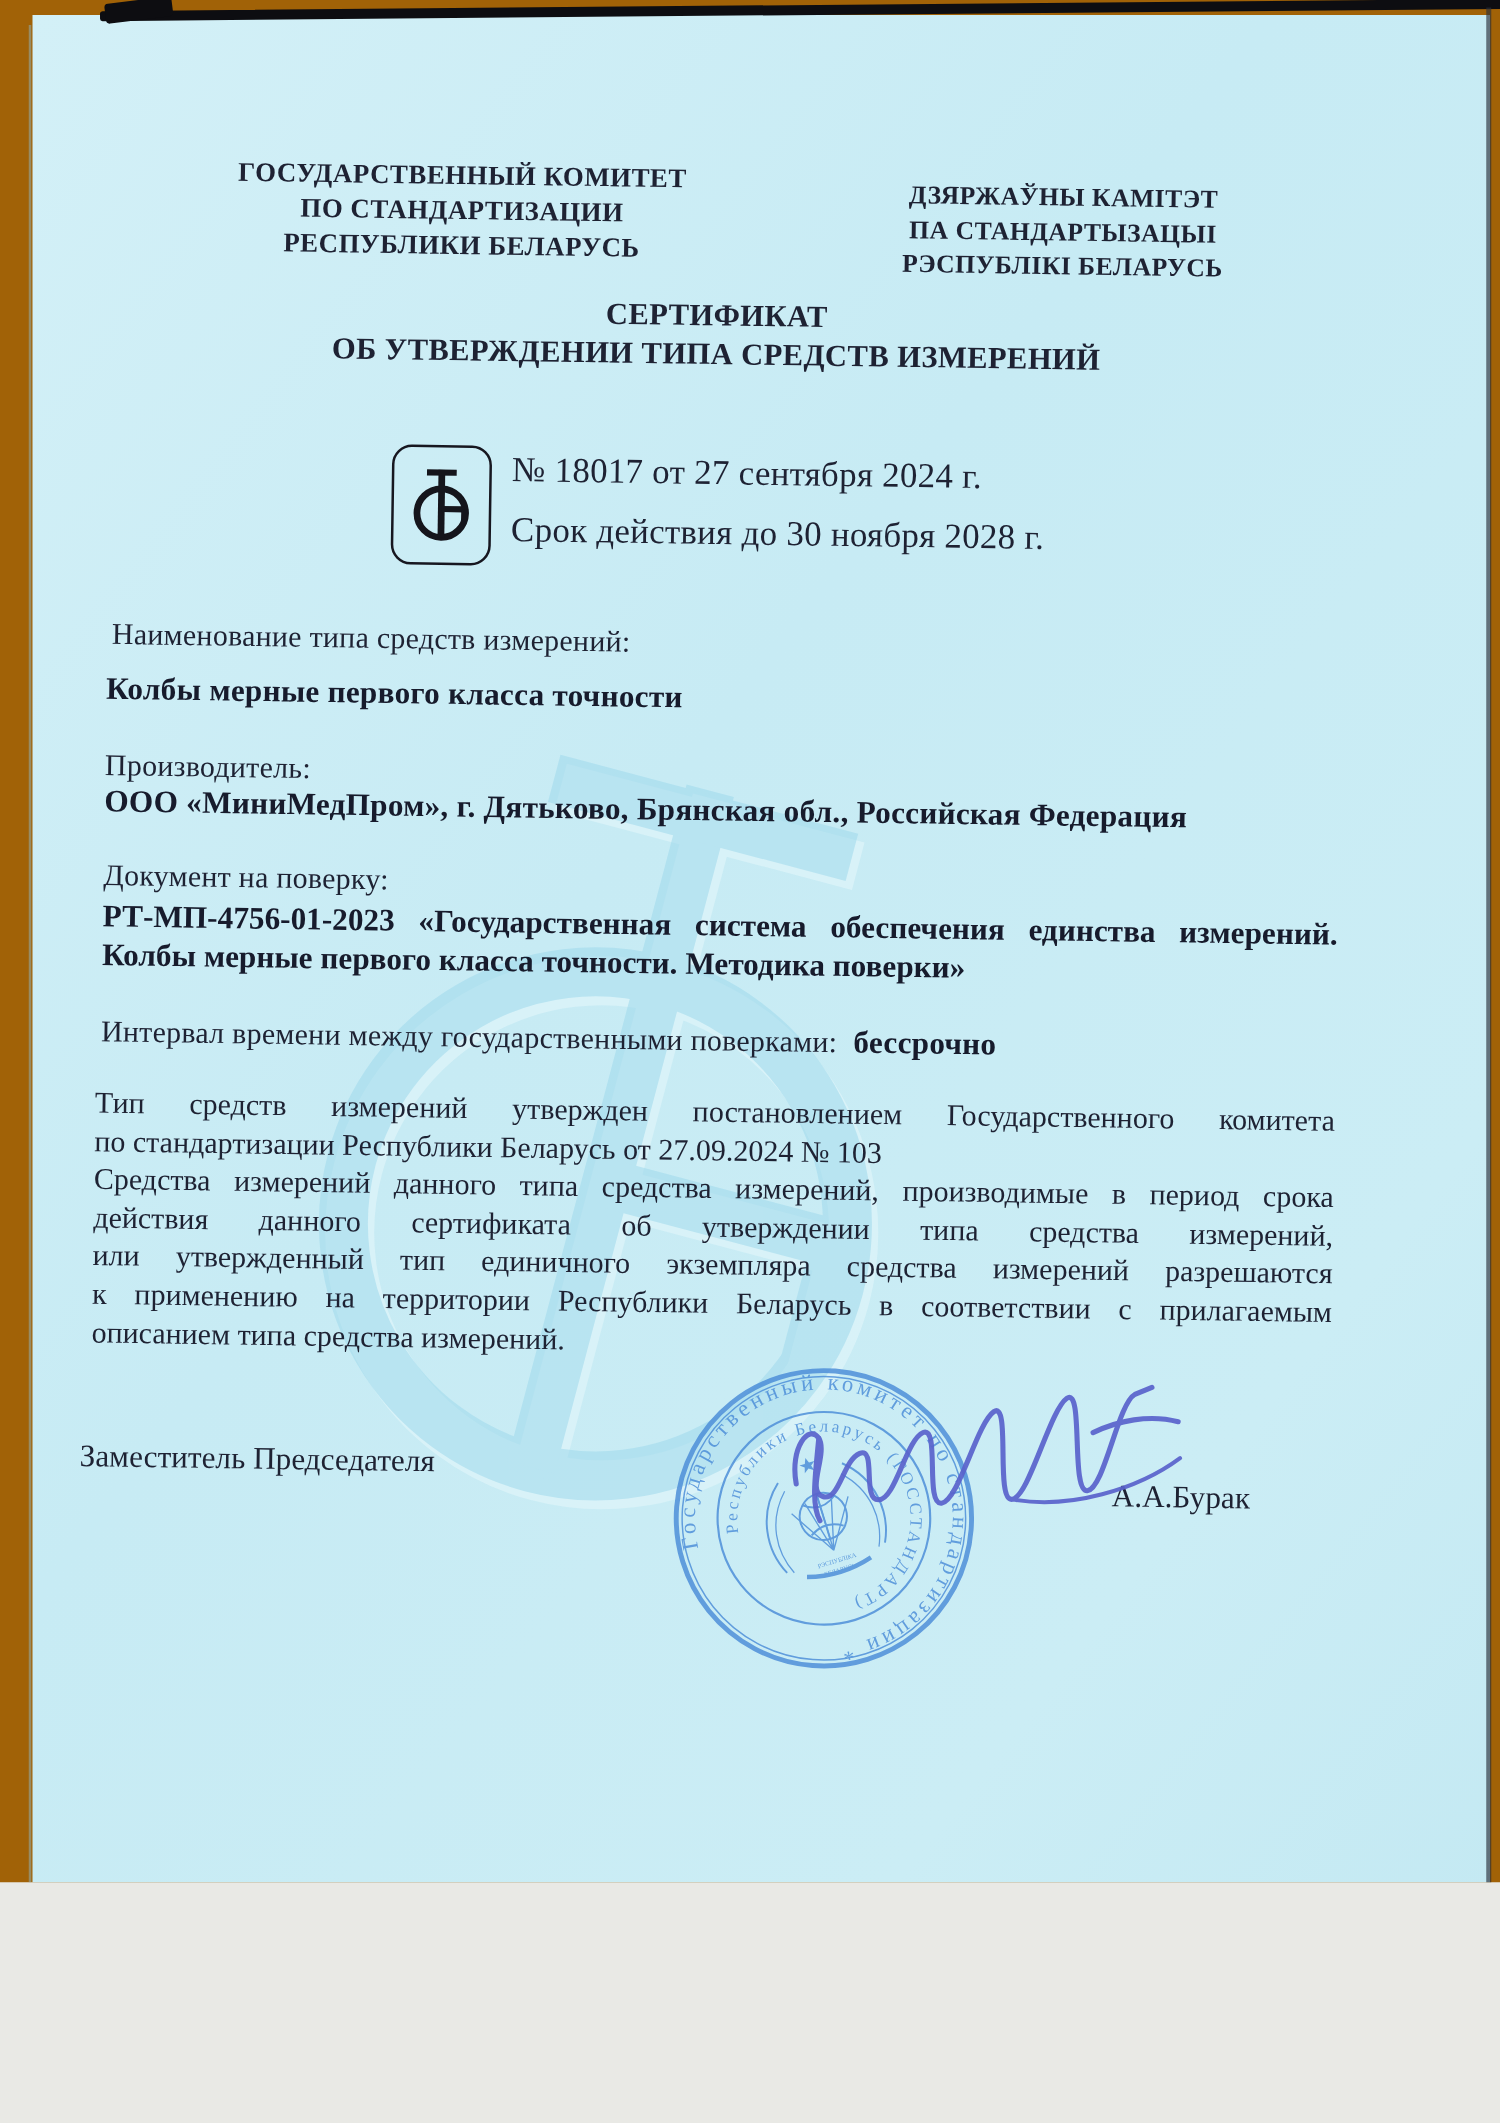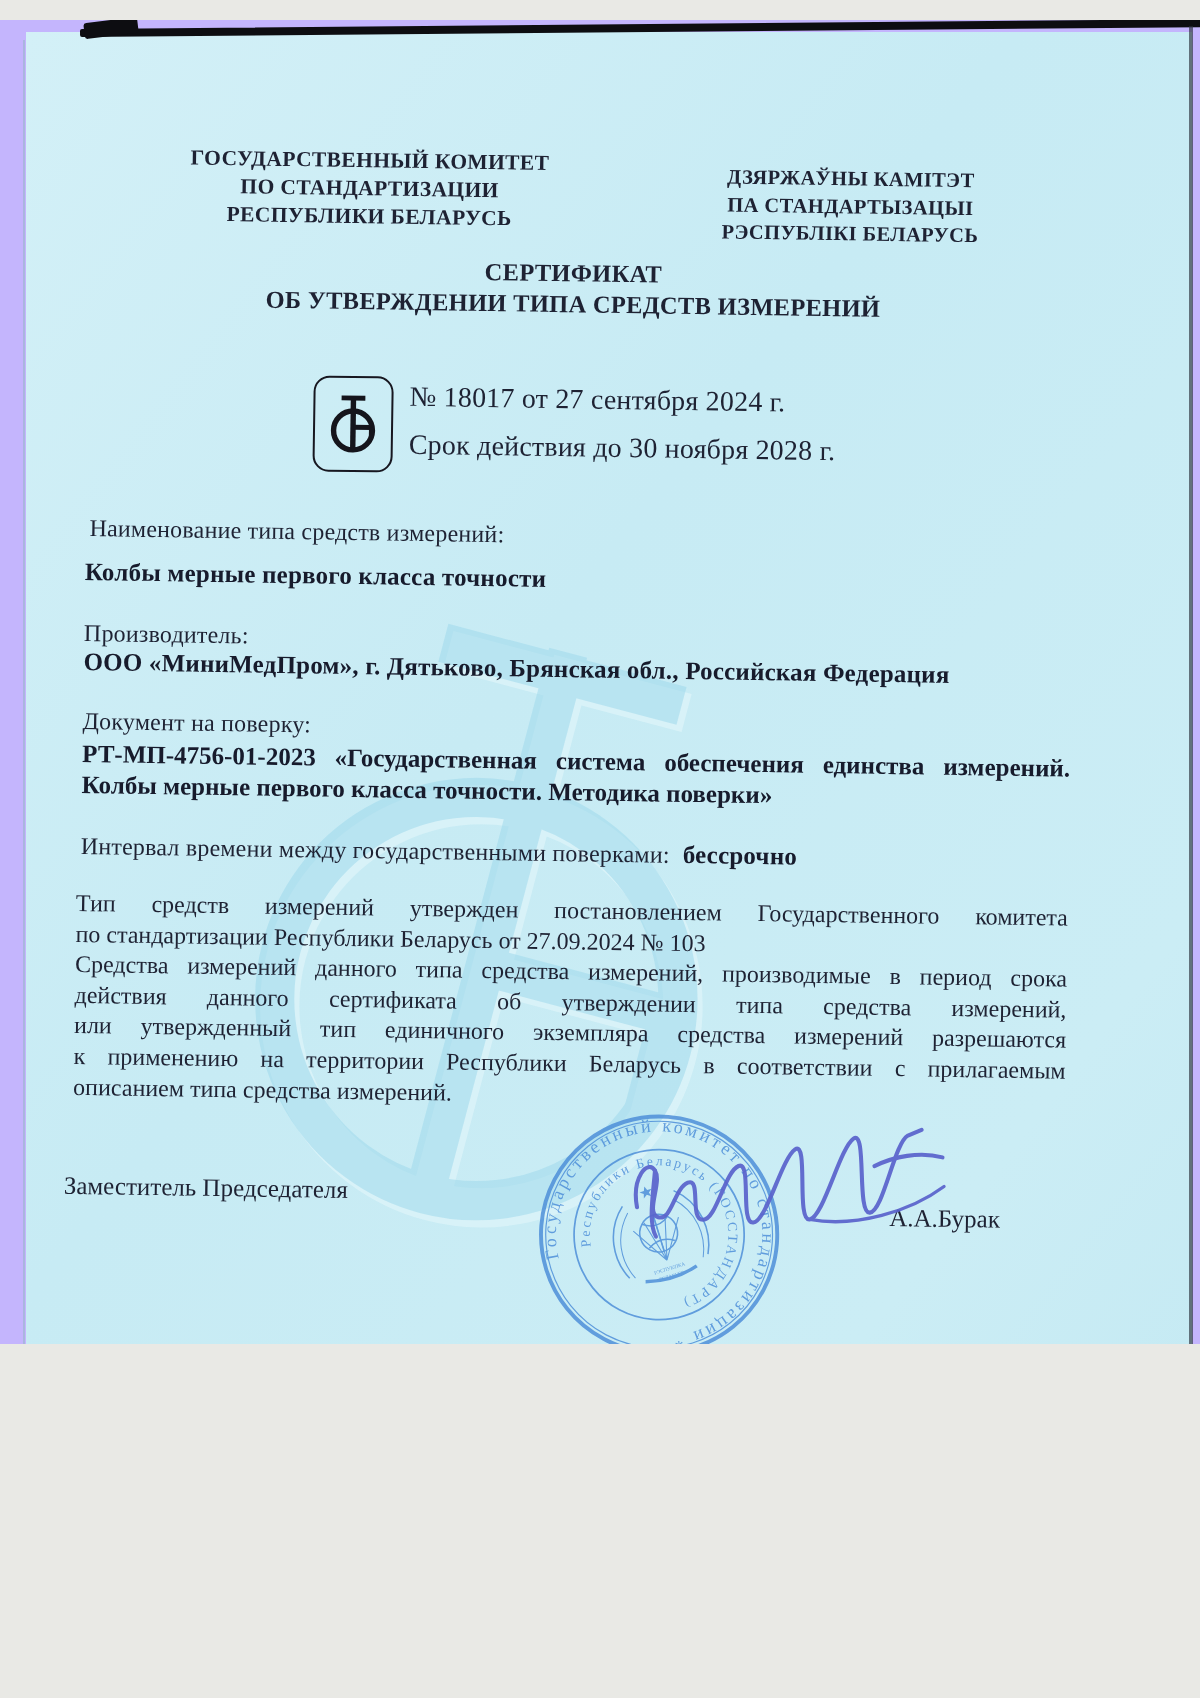--- a/index.html
+++ b/index.html
@@ -1,17 +1,17 @@
 <!DOCTYPE html>
 <html><head>
 <meta charset="utf-8">
 <style>
   html,body{margin:0;padding:0;background:#e9e9e5;}
-  #screen{position:relative;width:1200px;height:1324px;background:#c4b5fd;overflow:hidden;
-          font-family:"Liberation Serif", serif;color:#1e2233;margin-top:20px;}
+  #screen{position:relative;width:1200px;height:1506px;background:#a16207;overflow:hidden;
+          font-family:"Liberation Serif", serif;color:#1e2233;}
   .page{position:absolute;left:26px;top:12px;width:1166px;height:1676px;
         background:linear-gradient(128deg,#d3f0f7 0%,#c7ebf4 40%,#cbedf5 75%,#c2e8f2 100%);}
   .content{position:absolute;inset:0;transform:rotate(0.85deg);transform-origin:60px 60px;}
   .abs{position:absolute;}
   .hdr{font-weight:bold;text-align:center;letter-spacing:.4px;}
   .hdr-left{left:130px;top:110px;width:430px;font-size:21.5px;line-height:28px;}
   .hdr-right{left:640px;top:122px;width:372px;font-size:20.5px;line-height:27.5px;}
   .title{left:10px;top:218px;width:1080px;text-align:center;font-weight:bold;
          font-size:24.5px;line-height:31px;letter-spacing:.3px;}
   .logo-box{left:292px;top:340px;width:76px;height:92px;border:2.5px solid #171720;

